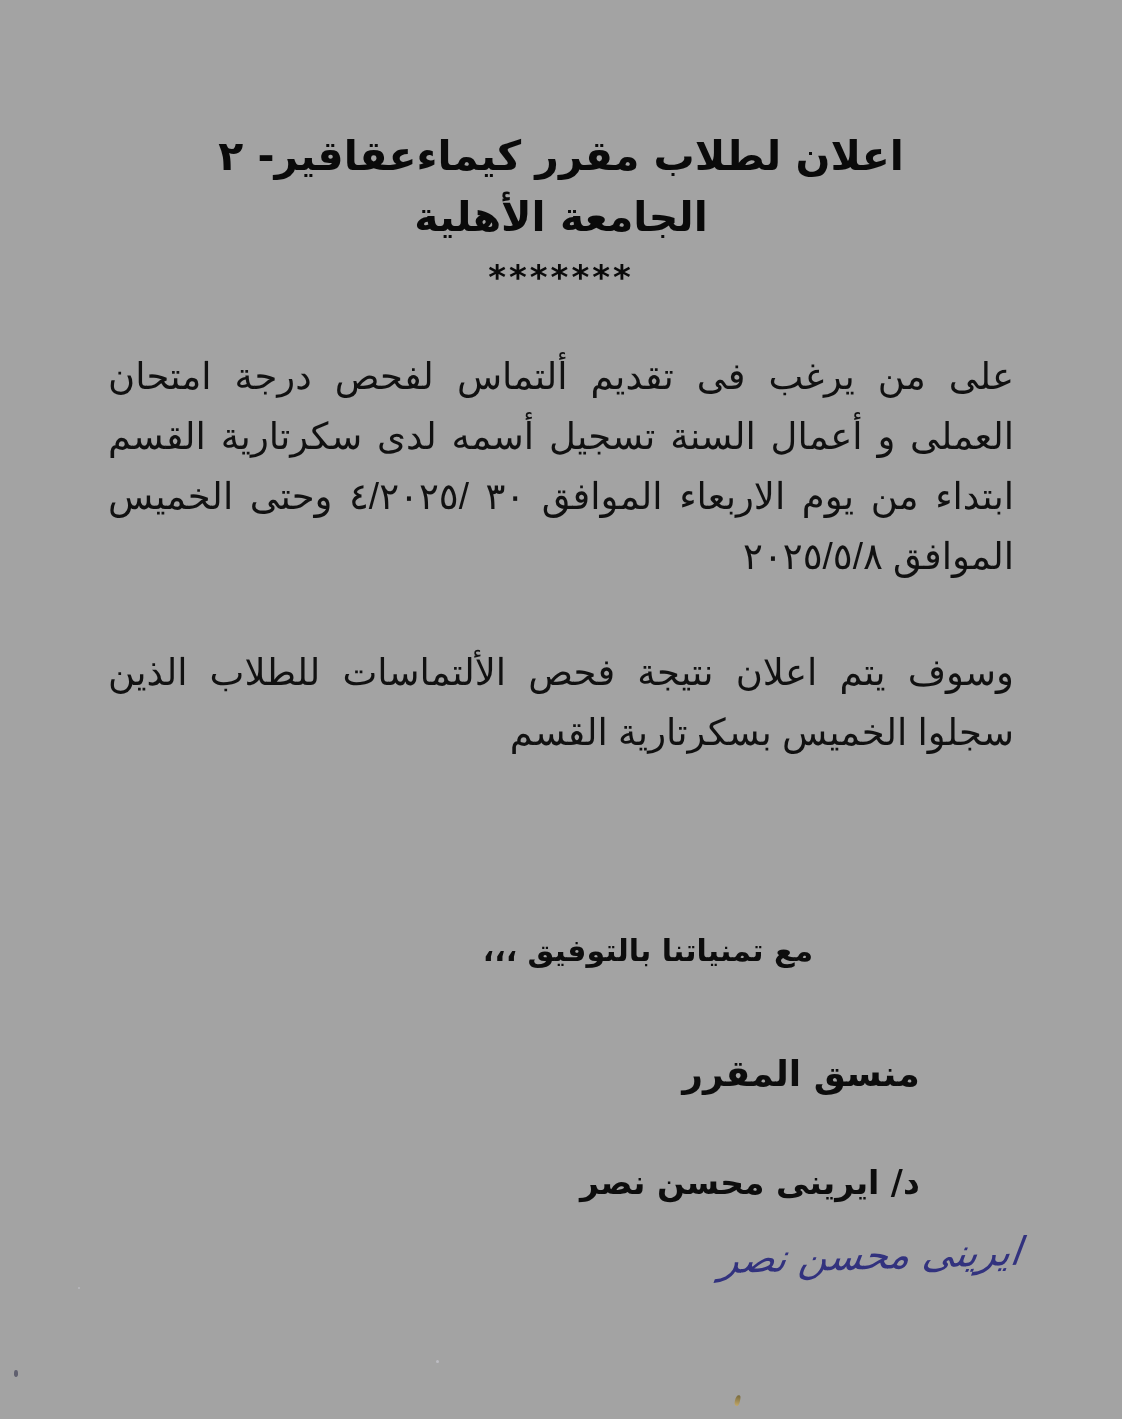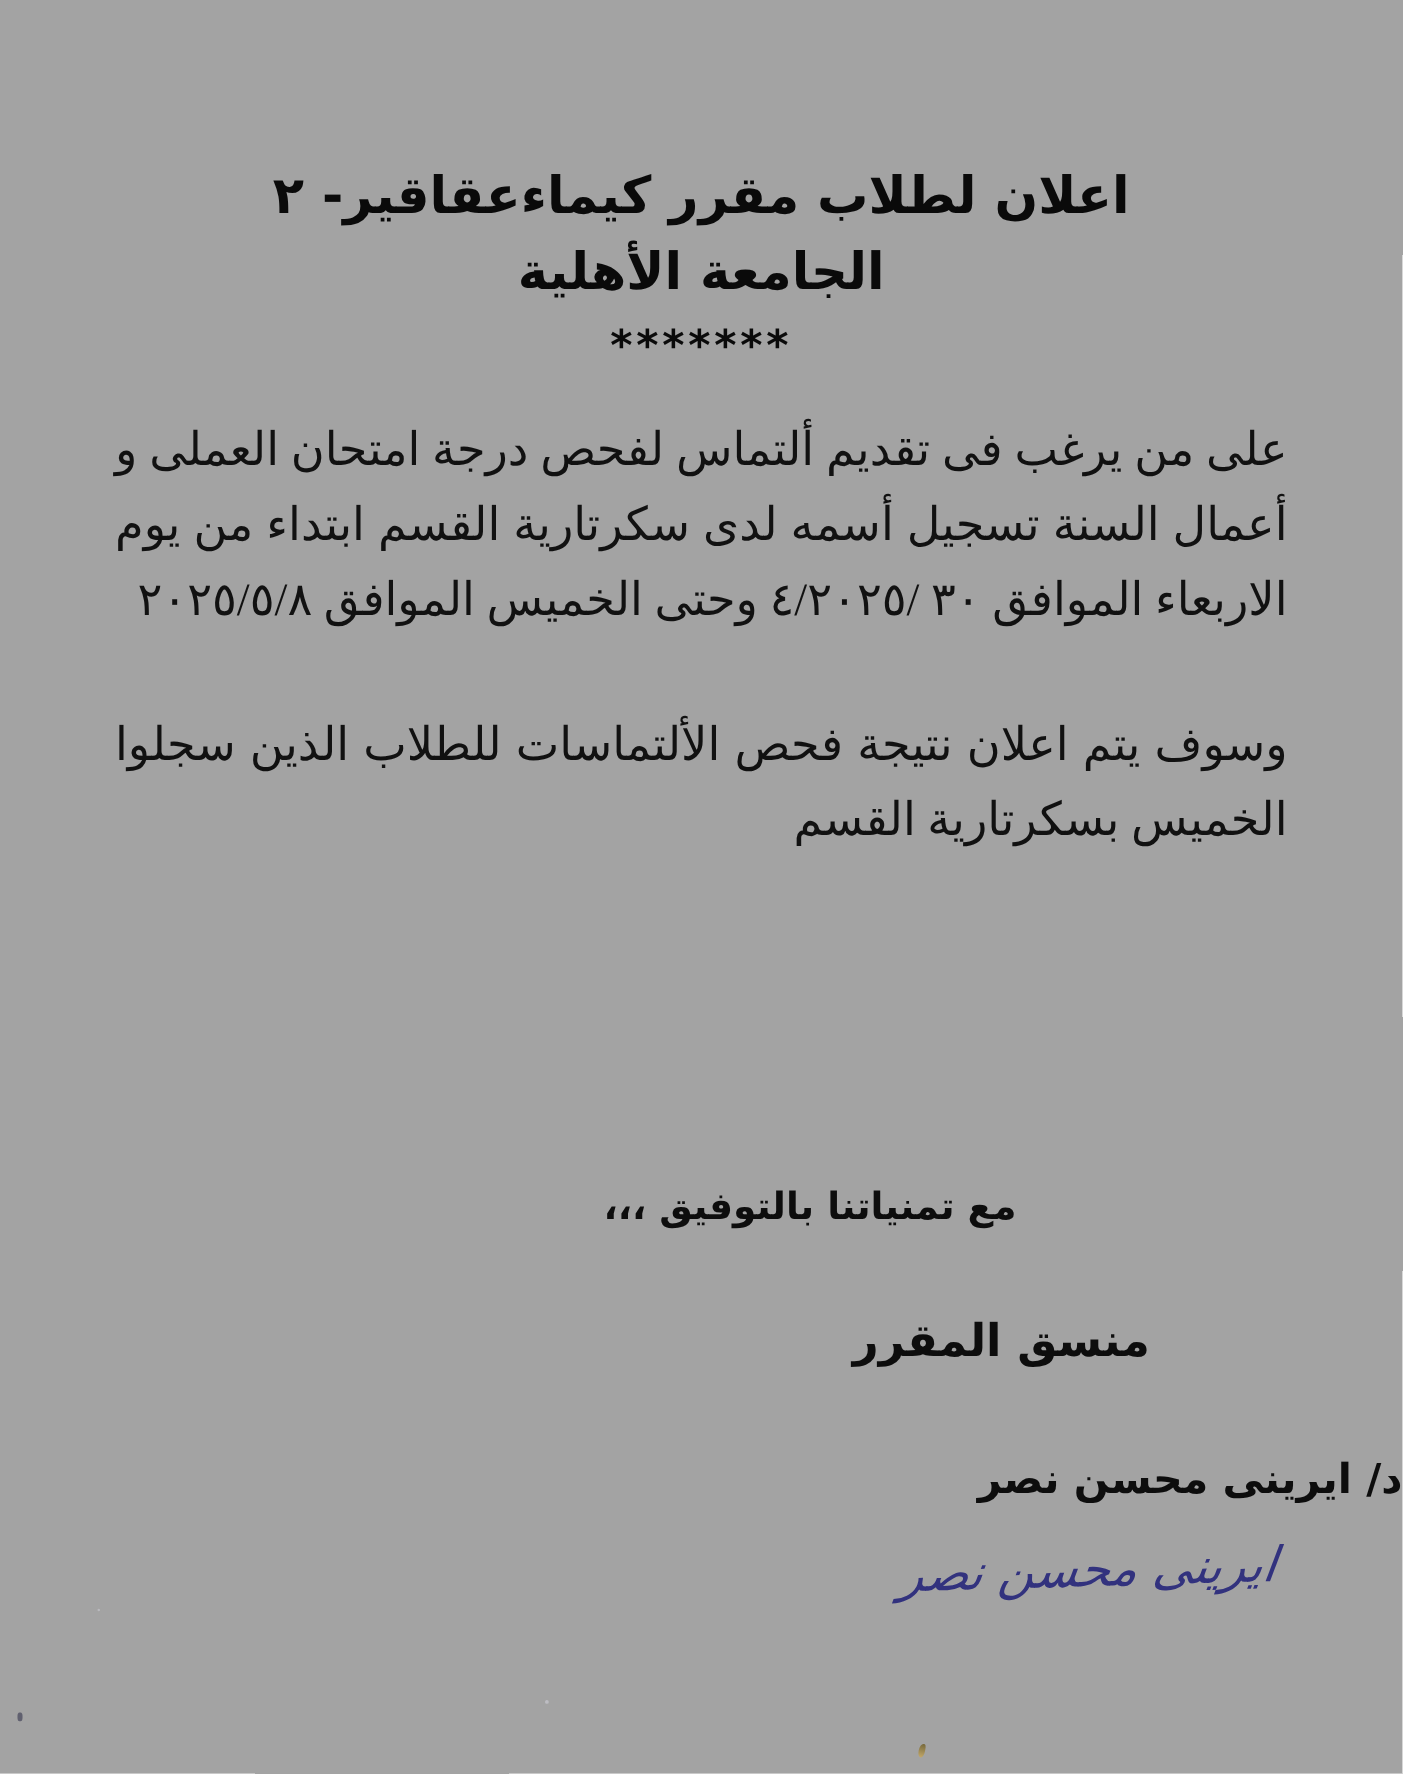--- a/index.html
+++ b/index.html
@@ -55,39 +55,38 @@
 
   
   .body-wrap {
     position: absolute;
     top: 331px;
     right: 92px;
     left: 92px;
     direction: rtl;
   }
   .para {
-    font-family: Liberation Serif, serif;
+    font-family: Liberation Sans, sans-serif;
     font-size: 37px;
     line-height: 1.62;
     color: #111111;
     text-align: justify;
     text-align-last: right;
     direction: rtl;
-    margin: 0;
+    margin: 16px;
   }
   .para + .para { margin-top: 56px; }
 
   
   .closing {
     position: absolute;
     top: 933px;
     right: 92px;
     left: 96px;
     direction: rtl;
-    margin-top: 15px;
   }
   .wishes {
     font-family: "DejaVu Sans", "Liberation Sans", sans-serif;
     font-weight: bold;
     font-size: 30px;
     color: #0d0d0d;
     text-align: center;
     padding-left: 170px;
     direction: rtl;
   }
@@ -104,21 +103,22 @@
     font-size: 36px;
     color: #0d0d0d;
     direction: rtl;
   }
 
   .signer-name {
     position: absolute;
     top: 1163px;
     right: 0;
     left: 0;
-    text-align: right;
+    text-align: left;
+    padding-left: 580px;
     font-family: "DejaVu Sans", "Liberation Sans", sans-serif;
     font-weight: bold;
     font-size: 33px;
     color: #0d0d0d;
     direction: rtl;
   }
 
   .signature {
     position: absolute;
     top: 1233px;

